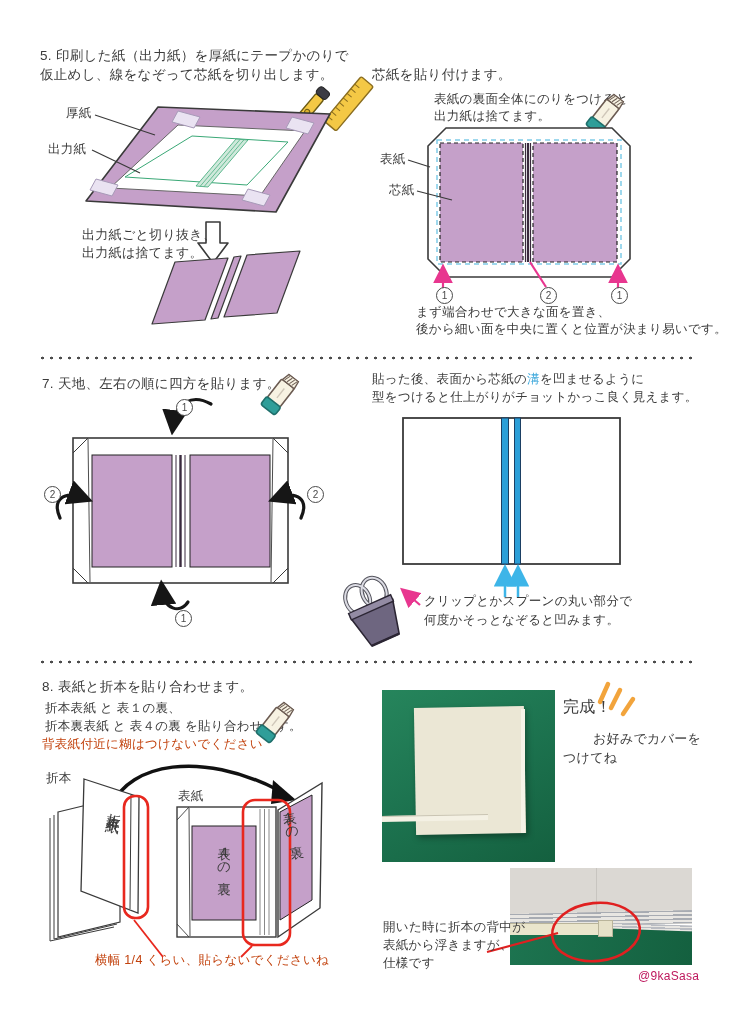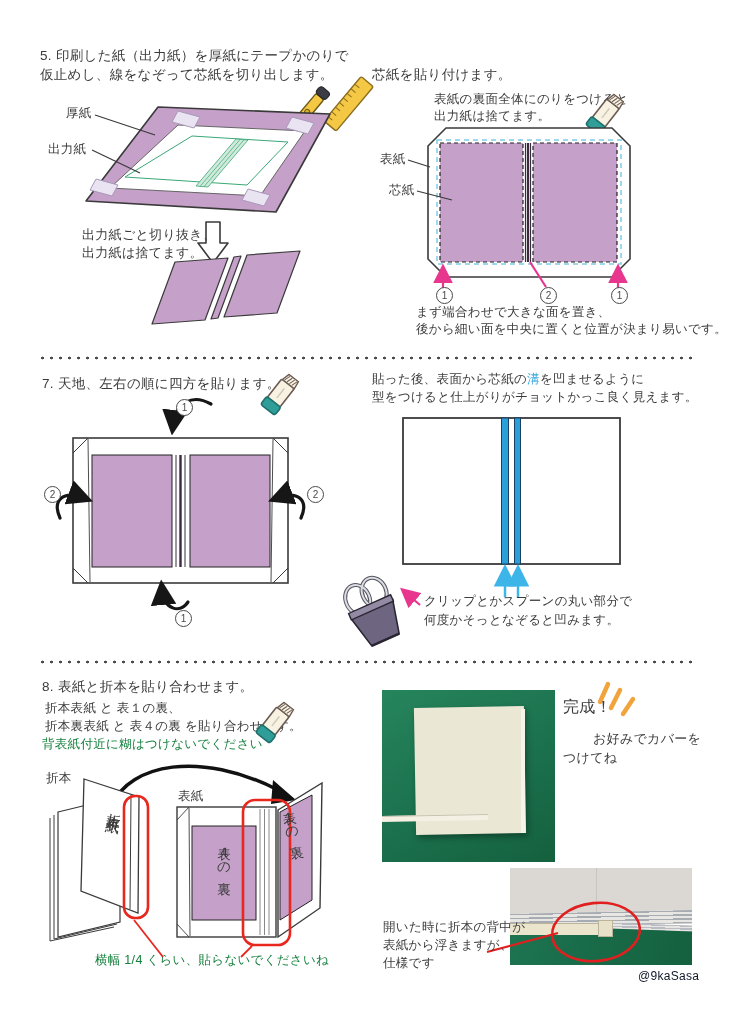--- a/index.html
+++ b/index.html
@@ -4,22 +4,22 @@
 <style>
   html,body { margin:0; padding:0; background:#e8e8e8; }
   .page {
     position:relative; width:730px; height:1024px; margin:0 auto;
     background:#ffffff; overflow:hidden;
     font-family:"Liberation Sans","DejaVu Sans",sans-serif; color:#3b3b3b;
   }
   .t { position:absolute; white-space:nowrap; font-size:13px; letter-spacing:.3px; line-height:1.15; }
   .title { font-size:13.5px; }
   .small { font-size:12.5px; }
-  .red-t { color:#15803d; }
-  .gray-t { color:#0f172a; }
+  .red-t { color:#c2410c; }
+  .gray-t { color:#be185d; }
   .blue-t { color:#3fa9dc; }
   .vtext { writing-mode:vertical-rl; text-orientation:upright; letter-spacing:2px; }
   .circ {
     position:absolute; width:15px; height:15px; border:1.5px solid #4a4a4a; border-radius:50%;
     background:#fff; color:#4a4a4a; font-size:10px; display:flex; align-items:center; justify-content:center;
   }
   .sep {
     position:absolute; left:38px; width:658px; height:4px;
     background-image:radial-gradient(circle,#4c4c4c 1.3px,transparent 1.6px);
     background-size:9px 4px; background-repeat:repeat-x;

